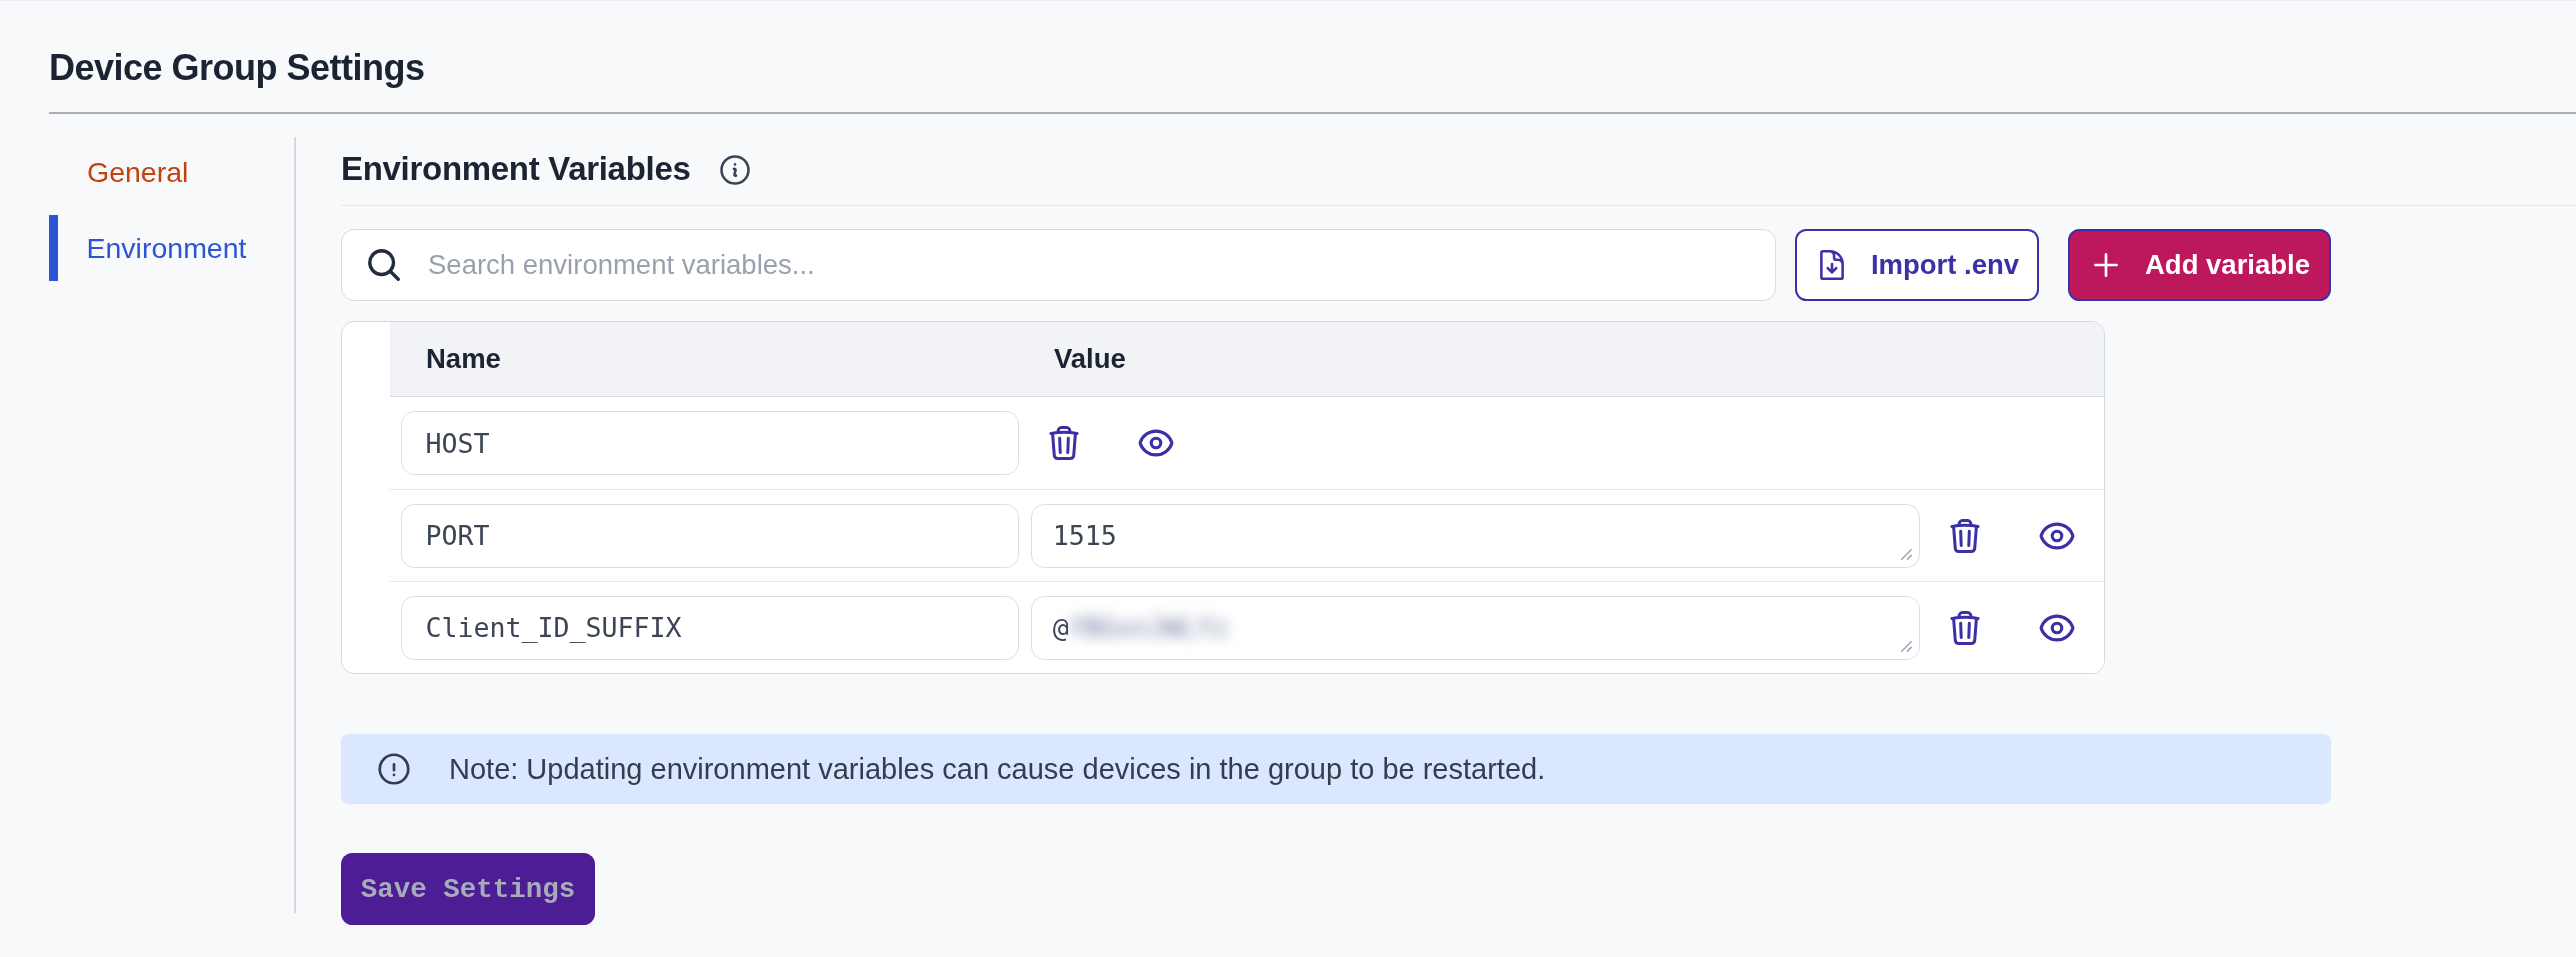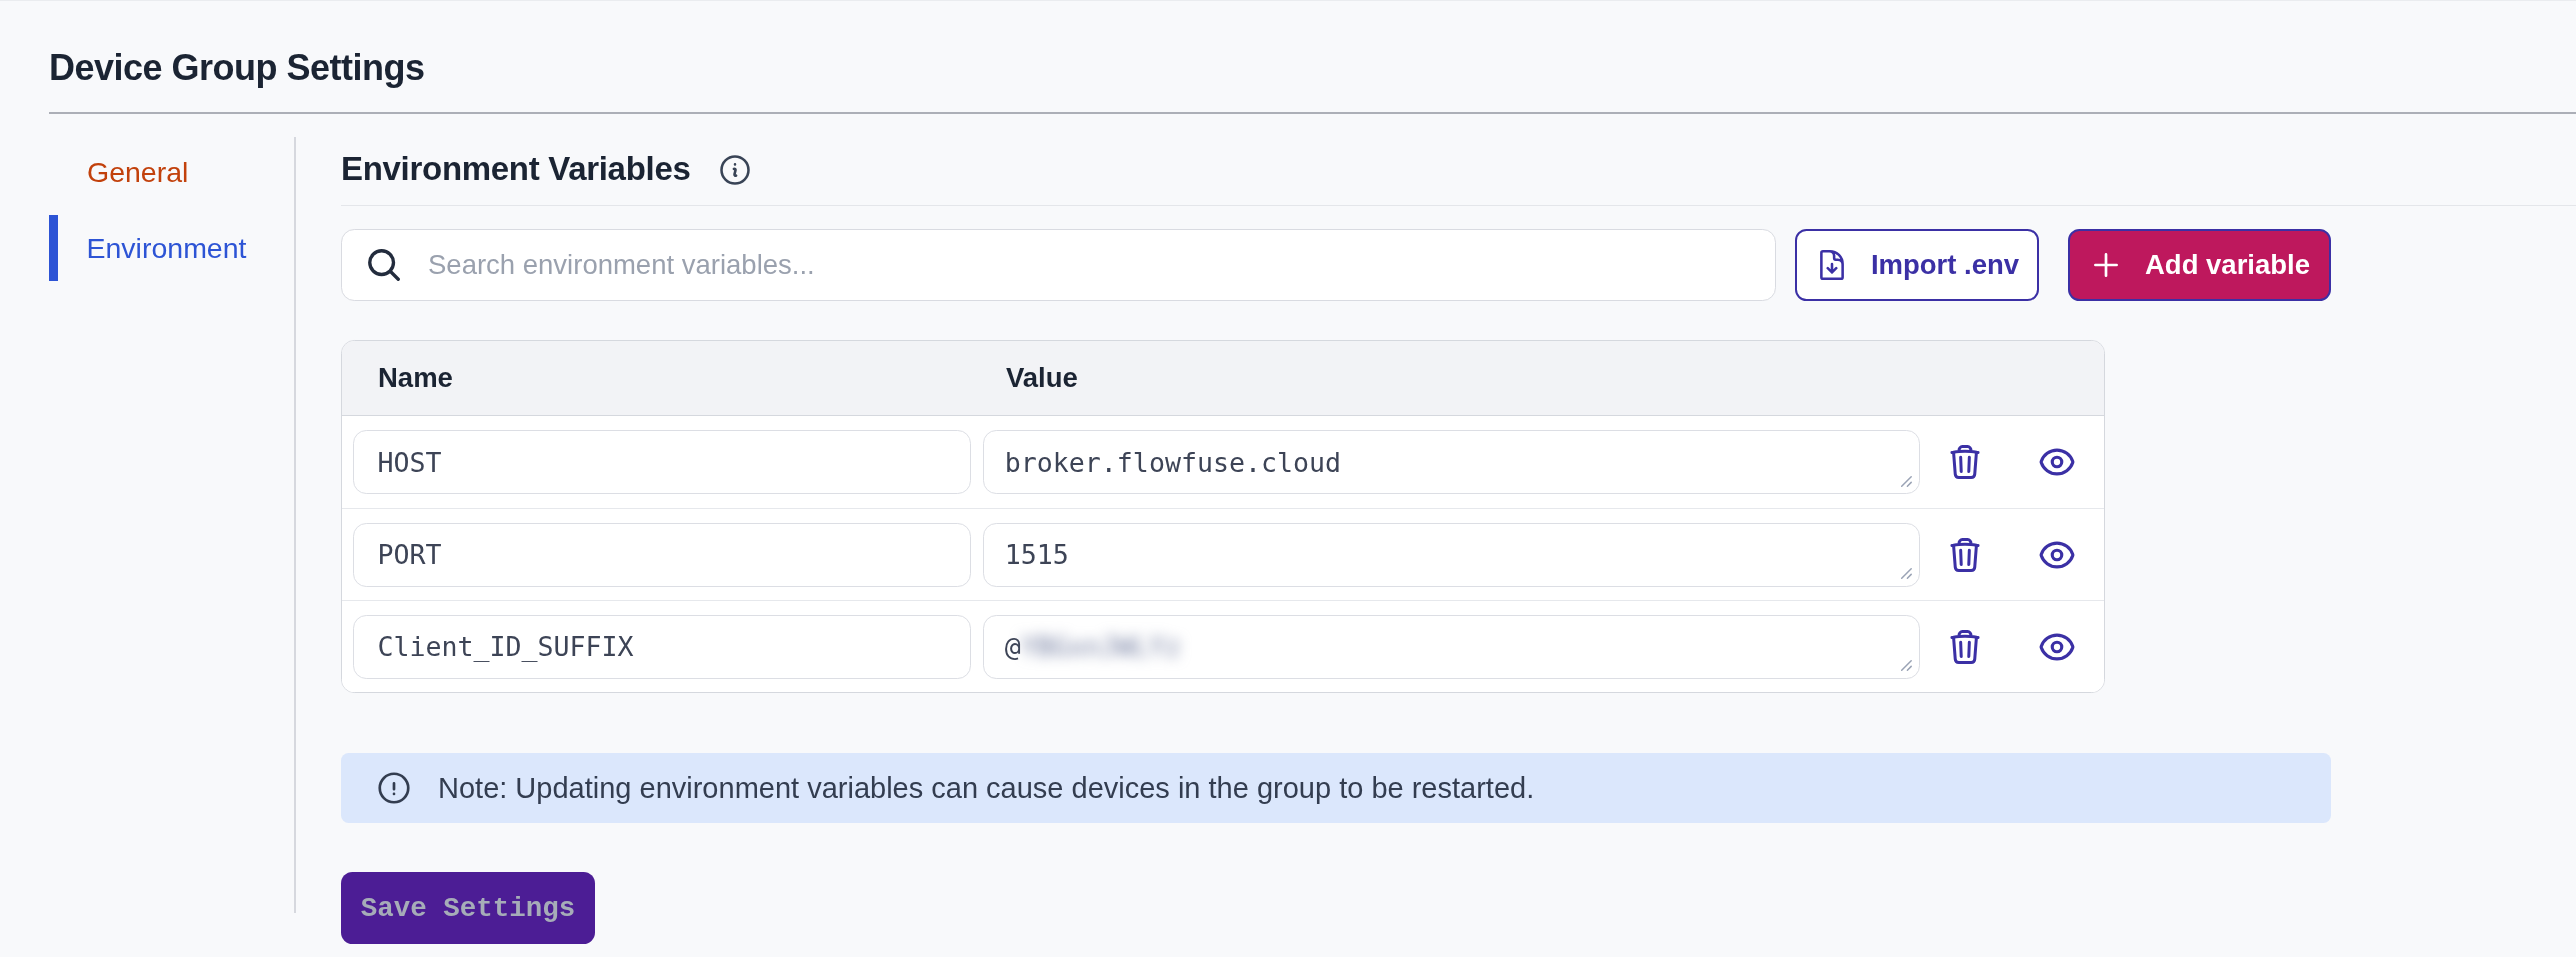--- a/index.html
+++ b/index.html
@@ -66,22 +66,22 @@
     border:2.8px solid #3b30a5; color:#3b30a5;
   }
   .btn-solid {
     width:263px; margin-left:29px; background:#be185d;
     border:2.8px solid #3b30a5; color:#ffffff;
   }
   .btn svg { width:34px; height:34px; flex:none; }
 
   
   .env-table {
-    margin-top:39px; width:1764px; background:#ffffff;
-    border:1.9px solid #d5d8de; border-radius:13.3px; overflow:hidden;
+    margin-top:20px; width:1764px; background:#ffffff;
+    border:1.9px solid #d5d8de; border-radius:13.3px; overflow:hidden;padding-left:48px;
   }
   .table-header {
     height:75px; background:#f2f3f6; border-bottom:1.9px solid #d5d8de;
     display:flex; align-items:center; padding-left:36px;
     font-size:27.5px; font-weight:700; color:#1b2433;
   }
   .col-name-label { width:628px; }
   .table-row { display:flex; align-items:center; height:92px; padding-left:11.4px; background:#fff; }
   .table-row + .table-row { border-top:1.9px solid #e6e8ec; }
   .mono { font-family:"DejaVu Sans Mono", monospace; font-size:26.6px; color:#3d4456; }
@@ -101,21 +101,21 @@
   .icon-cell {
     width:89px; height:92px; display:flex; align-items:center; justify-content:center;
     background:transparent; border:none; cursor:pointer; color:#3b30a5; flex:none;
   }
   .icon-cell svg { width:38px; height:38px; }
   .icon-cell.eye { width:95px; }
 
   
   .note-banner {
     margin-top:60px; width:1990px; height:70px; background:#dbe7fc;
-    border-radius:7.6px; display:flex; align-items:center; padding-left:34px; gap:25px;
+    border-radius:7.6px; display:flex; align-items:center; padding-left:34px; gap:36px;
   }
   .note-icon { width:38px; height:38px; color:#333d50; flex:none; }
   .note-text { font-size:29px; color:#333d50; }
 
   
   .save-btn {
     margin-top:49px; width:254px; height:72px; border:none; border-radius:11.4px;
     background:#4c1d95; color:#a6acb8; font-size:27.5px; font-weight:700;
     font-family:Liberation Mono, monospace; cursor:default;
   }
@@ -170,26 +170,20 @@
     </div>
 
     <div class="env-table">
       <div class="table-header">
         <span class="col-name-label">Name</span>
         <span>Value</span>
       </div>
 
       <div class="table-row">
         <input class="name-input mono" spellcheck="false" value="HOST" style="">
-        <div class="value-box mono">
-          <span>broker.flowfuse.cloud</span>
-          <svg class="resize-handle" viewBox="0 0 20 20" fill="none" stroke="currentColor" stroke-width="1.6" stroke-linecap="round">
-            <path d="M16 6L6 16M16 12l-4 4"></path>
-          </svg>
-        </div>
         <button class="icon-cell">
           <svg viewBox="0 0 24 24" fill="none" stroke="currentColor" stroke-width="1.9" stroke-linecap="round" stroke-linejoin="round">
             <path d="M14.74 9l-.346 9m-4.788 0L9.26 9m9.968-3.21c.342.052.682.107 1.022.166m-1.022-.165L18.16 19.673a2.25 2.25 0 01-2.244 2.077H8.084a2.25 2.25 0 01-2.244-2.077L4.772 5.79m14.456 0a48.108 48.108 0 00-3.478-.397m-12 .562c.34-.059.68-.114 1.022-.165m0 0a48.11 48.11 0 013.478-.397m7.5 0v-.916c0-1.18-.91-2.164-2.09-2.201a51.964 51.964 0 00-3.32 0c-1.18.037-2.09 1.022-2.09 2.201v.916m7.5 0a48.667 48.667 0 00-7.5 0"></path>
           </svg>
         </button>
         <button class="icon-cell eye">
           <svg viewBox="0 0 24 24" fill="none" stroke="currentColor" stroke-width="2" stroke-linecap="round" stroke-linejoin="round">
             <path d="M2.036 12.322a1.012 1.012 0 010-.639C3.423 7.51 7.36 4.5 12 4.5c4.638 0 8.573 3.007 9.963 7.178.07.207.07.431 0 .639C20.577 16.49 16.64 19.5 12 19.5c-4.638 0-8.573-3.007-9.963-7.178z"></path>
             <path d="M15 12a3 3 0 11-6 0 3 3 0 016 0z"></path>
           </svg>

